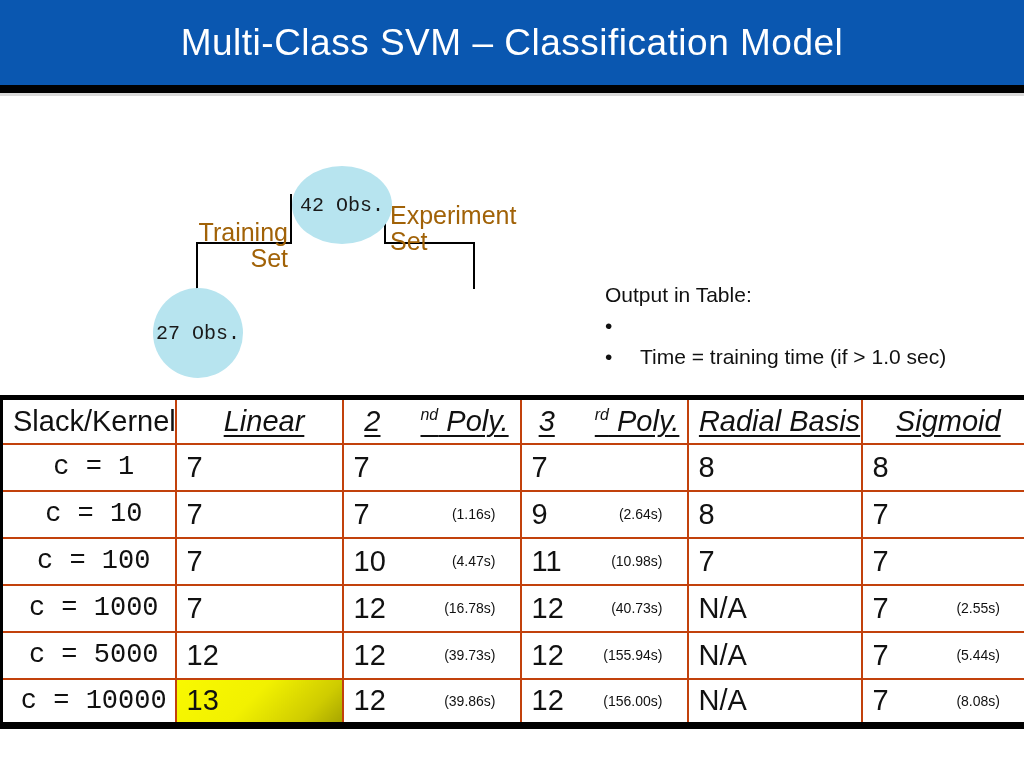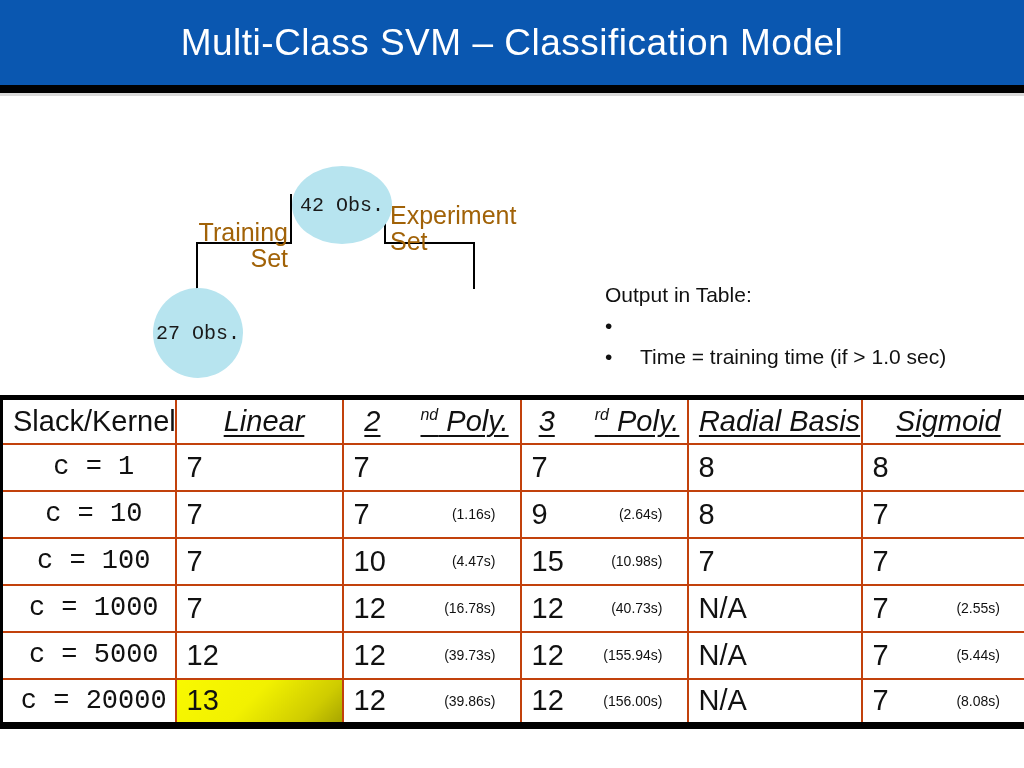--- a/index.html
+++ b/index.html
@@ -199,21 +199,21 @@
             </div>
           </td>
           <td>
             <div class="cw">
               <span class="val">10</span>
               <span class="time">(4.47s)</span>
             </div>
           </td>
           <td>
             <div class="cw">
-              <span class="val">15</span>
+              <span class="val">11</span>
               <span class="time">(10.98s)</span>
             </div>
           </td>
           <td>
             <div class="cw">
               <span class="val">7</span>
             </div>
           </td>
           <td>
             <div class="cw">
@@ -277,21 +277,21 @@
             </div>
           </td>
           <td>
             <div class="cw">
               <span class="val">7</span>
               <span class="time">(5.44s)</span>
             </div>
           </td>
         </tr>
         <tr>
-          <th>c = 20000</th>
+          <th>c = 10000</th>
           <td class="hl">
             <div class="cw">
               <span class="val">13</span>
             </div>
           </td>
           <td>
             <div class="cw">
               <span class="val">12</span>
               <span class="time">(39.86s)</span>
             </div>

